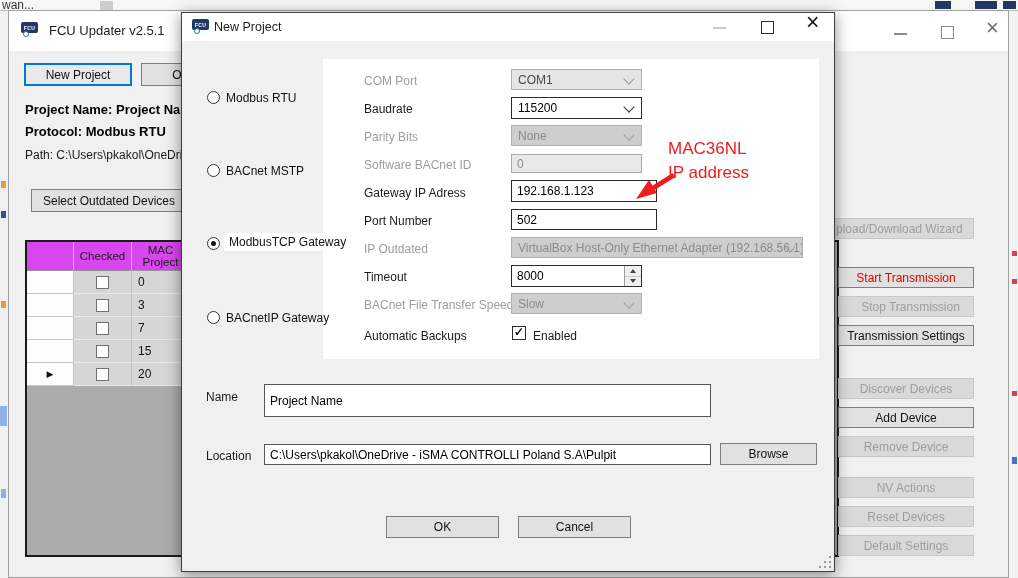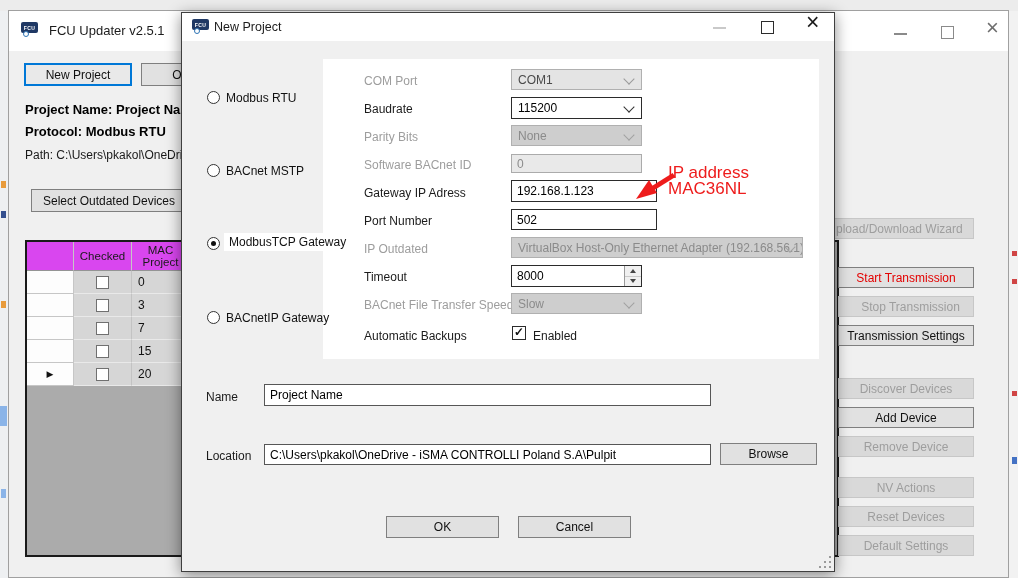--- a/index.html
+++ b/index.html
@@ -62,20 +62,27 @@
   .gdata{background:#d6d6d6;border-right:1px solid #c3c3c3;border-bottom:1px solid #e9e9e9;color:#111;}
   .grip-dot{position:absolute;width:2px;height:2px;background:#9a9a9a;}
 
   .ann{position:absolute;font-size:17px;color:#ee1c1c;white-space:nowrap;}
 </style>
 </head>
 <body>
 
 <div id="screen">
 
+  <div class="abs" style="left:0;top:0;width:1018px;height:11px;background:#f6f6f6;border-bottom:1px solid #bcbcbc;z-index:1;">
+    <span class="abs" style="left:2px;top:-2px;font-size:12px;color:#3a3a3a;">wan...</span>
+    <span class="abs" style="left:100px;top:1px;width:13px;height:9px;background:#cdcdcd;"></span>
+    <span class="abs" style="left:935px;top:1px;width:16px;height:8px;background:#1f3864;"></span>
+    <span class="abs" style="left:975px;top:1px;width:22px;height:8px;background:#1f3864;"></span>
+    <span class="abs" style="left:1003px;top:1px;width:13px;height:8px;background:#1f3864;"></span>
+  </div>
 
   <div class="abs" style="left:0;top:11px;width:8px;height:567px;background:#eef0f2;z-index:1;">
     <span class="abs" style="left:1px;top:170px;width:5px;height:7px;background:#e89b3c;"></span>
     <span class="abs" style="left:1px;top:200px;width:5px;height:7px;background:#35508f;"></span>
     <span class="abs" style="left:1px;top:290px;width:5px;height:7px;background:#e89b3c;"></span>
     <span class="abs" style="left:0;top:395px;width:7px;height:20px;background:#8ab4e8;"></span>
     <span class="abs" style="left:1px;top:478px;width:5px;height:9px;background:#8ab4e8;"></span>
   </div>
 
   <div class="abs" style="left:1009px;top:11px;width:9px;height:567px;background:#f2f2f2;z-index:1;">
@@ -279,29 +286,29 @@
       <span>Slow</span>
       <span class="chev"></span>
     </div>
 
     <span class="lbl" style="left:182px;top:316px;">Automatic Backups</span>
     <span class="cbx" style="left:330px;top:313px;">
       <span class="check">✓</span>
     </span>
     <span class="lbl" style="left:351px;top:316px;">Enabled</span>
 
-    <span class="ann" style="left:486px;top:126px;margin-top:40px;">MAC36NL</span>
+    <span class="ann" style="left:486px;top:126px;">MAC36NL</span>
     <span class="ann" style="left:486px;top:150px;text-align:center;">IP address</span>
     <svg class="abs" style="left:448px;top:156px;" width="48" height="32" viewBox="0 0 48 32">
       <line x1="44" y1="6" x2="20" y2="21" stroke="#ee1c1c" stroke-width="5"></line>
       <polygon points="6,30 27,24 19,11" fill="#ee1c1c"></polygon>
     </svg>
 
     <span class="lbl" style="left:24px;top:377px;">Name</span>
-    <div class="tbox mid" style="left:82px;top:371px;width:447px;height:22px;">
+    <div class="tbox mid" style="left:82px;top:371px;width:447px;height:33px;">
       <span>Project Name</span>
     </div>
 
     <span class="lbl" style="left:24px;top:436px;">Location</span>
     <div class="tbox mid" style="left:82px;top:431px;width:447px;height:21px;">
       <span>C:\Users\pkakol\OneDrive - iSMA CONTROLLI Poland S.A\Pulpit</span>
     </div>
     <div class="btn" style="left:538px;top:430px;width:97px;height:22px;">
       <span>Browse</span>
     </div>

